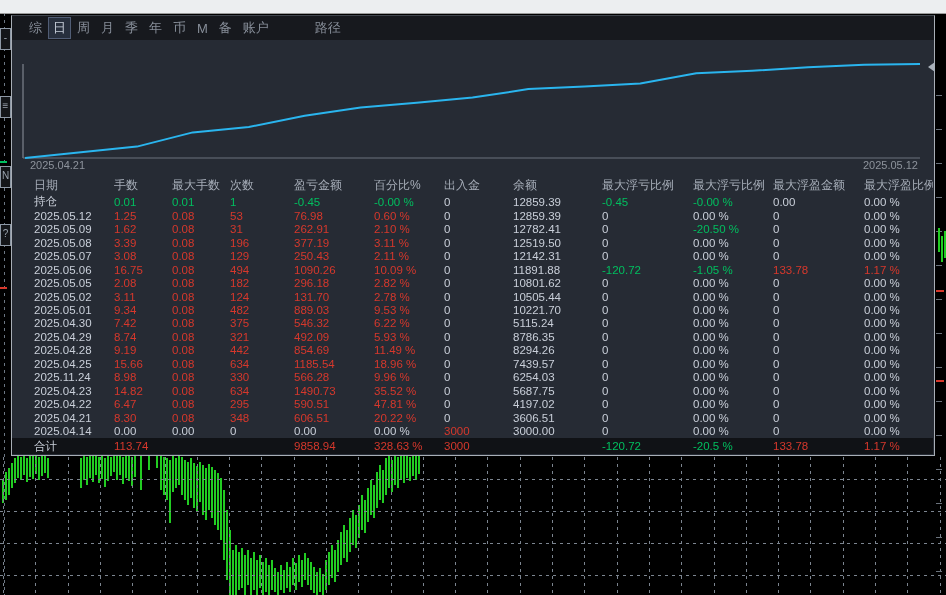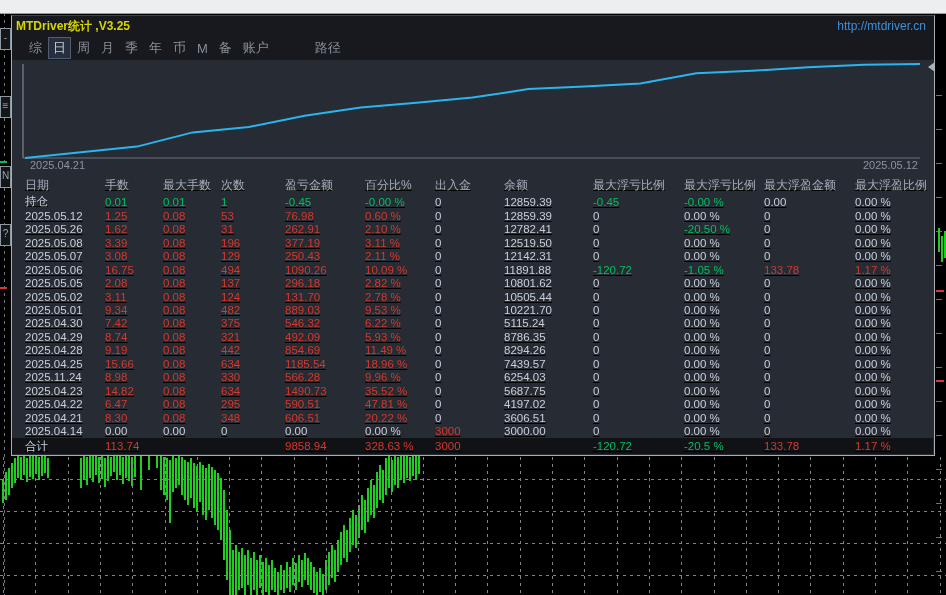--- a/index.html
+++ b/index.html
@@ -37,21 +37,21 @@
   .tab{padding:2px 5px;margin-right:1px;}
   .tab.active{background:#272f3d;border:1px solid #515d75;padding:1px 4px;color:#c6cdd8;}
   .path{margin-left:40px;color:#878e99;}
   
   .equity{position:absolute;top:44px;left:0;width:922px;height:118px;}
   .dl{position:absolute;top:99px;font-size:11px;color:#8d939c;}
   .dl.left{left:18px;}
   .dl.right{right:16px;}
   
   .cols{display:grid;grid-template-columns:80px 58px 58px 64px 80px 70px 69px 89px 91px 80px 91px 1fr;
-        padding-left:13px;align-items:center;text-decoration:underline;}
+        padding-left:22px;align-items:center;}
   .table{position:absolute;top:161px;bottom:17px;left:0;right:1px;display:flex;flex-direction:column;}
   .trow{flex:1;}
   .trow.head{flex:0 0 14px;}
   .cell{font-size:11.5px;white-space:nowrap;overflow:hidden;}
   .cell.h{color:#a6adb8;font-size:12px;}
   .w{color:#c9cfd9;} .r{color:var(--profit_red,#d6382c);} .g{color:var(--loss_green,#00bf5f);}
   .total{position:absolute;left:0;right:1px;bottom:1px;height:16px;background:#101216;}
   .collapse-arrow{position:absolute;right:-1px;top:46px;width:0;height:0;
                   border-top:5px solid transparent;border-bottom:5px solid transparent;
                   border-right:7px solid #a9b1ba;cursor:pointer;}
@@ -254,24 +254,20 @@
       <div class="redmark" style="left: 936px; top: 290px;"></div>
       <div class="redmark" style="left: 936px; top: 380px;"></div>
       <div class="candle" style="left: 938px; top: 228px; height: 24px;"></div>
       <div class="candle" style="left: 941px; top: 236px; height: 26px;"></div>
       <div class="candle" style="left: 944px; top: 231px; height: 27px;"></div>
     </div>
 
   <div class="top-strip"></div>
 
   <div class="panel">
-    <div class="titlebar">
-      <span class="title">MTDriver统计 ,V3.25</span>
-      <span class="url">http://mtdriver.cn</span>
-    </div>
 
     <div class="tabbar">
       <div class="tabs" id="tablist">
           <span class="tab">综</span>
           <span class="tab active">日</span>
           <span class="tab">周</span>
           <span class="tab">月</span>
           <span class="tab">季</span>
           <span class="tab">年</span>
           <span class="tab">币</span>
@@ -329,21 +325,21 @@
           <span class="cell r">76.98</span>
           <span class="cell r">0.60 %</span>
           <span class="cell w">0</span>
           <span class="cell w">12859.39</span>
           <span class="cell w">0</span>
           <span class="cell w">0.00 %</span>
           <span class="cell w">0</span>
           <span class="cell w">0.00 %</span>
         </div>
         <div class="trow cols">
-          <span class="cell w">2025.05.26</span>
+          <span class="cell w">2025.05.09</span>
           <span class="cell r">1.62</span>
           <span class="cell r">0.08</span>
           <span class="cell r">31</span>
           <span class="cell r">262.91</span>
           <span class="cell r">2.10 %</span>
           <span class="cell w">0</span>
           <span class="cell w">12782.41</span>
           <span class="cell w">0</span>
           <span class="cell g">-20.50 %</span>
           <span class="cell w">0</span>
@@ -388,21 +384,21 @@
           <span class="cell w">11891.88</span>
           <span class="cell g">-120.72</span>
           <span class="cell g">-1.05 %</span>
           <span class="cell r">133.78</span>
           <span class="cell r">1.17 %</span>
         </div>
         <div class="trow cols">
           <span class="cell w">2025.05.05</span>
           <span class="cell r">2.08</span>
           <span class="cell r">0.08</span>
-          <span class="cell r">137</span>
+          <span class="cell r">182</span>
           <span class="cell r">296.18</span>
           <span class="cell r">2.82 %</span>
           <span class="cell w">0</span>
           <span class="cell w">10801.62</span>
           <span class="cell w">0</span>
           <span class="cell w">0.00 %</span>
           <span class="cell w">0</span>
           <span class="cell w">0.00 %</span>
         </div>
         <div class="trow cols">

